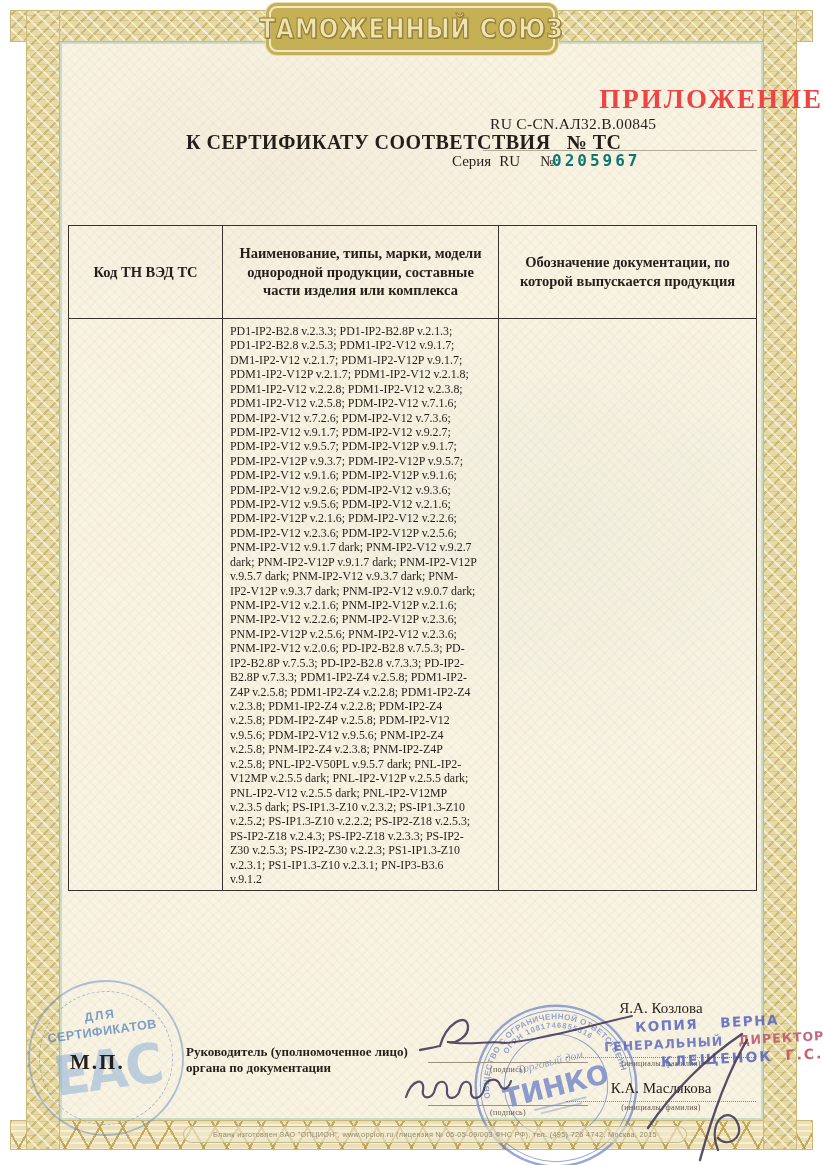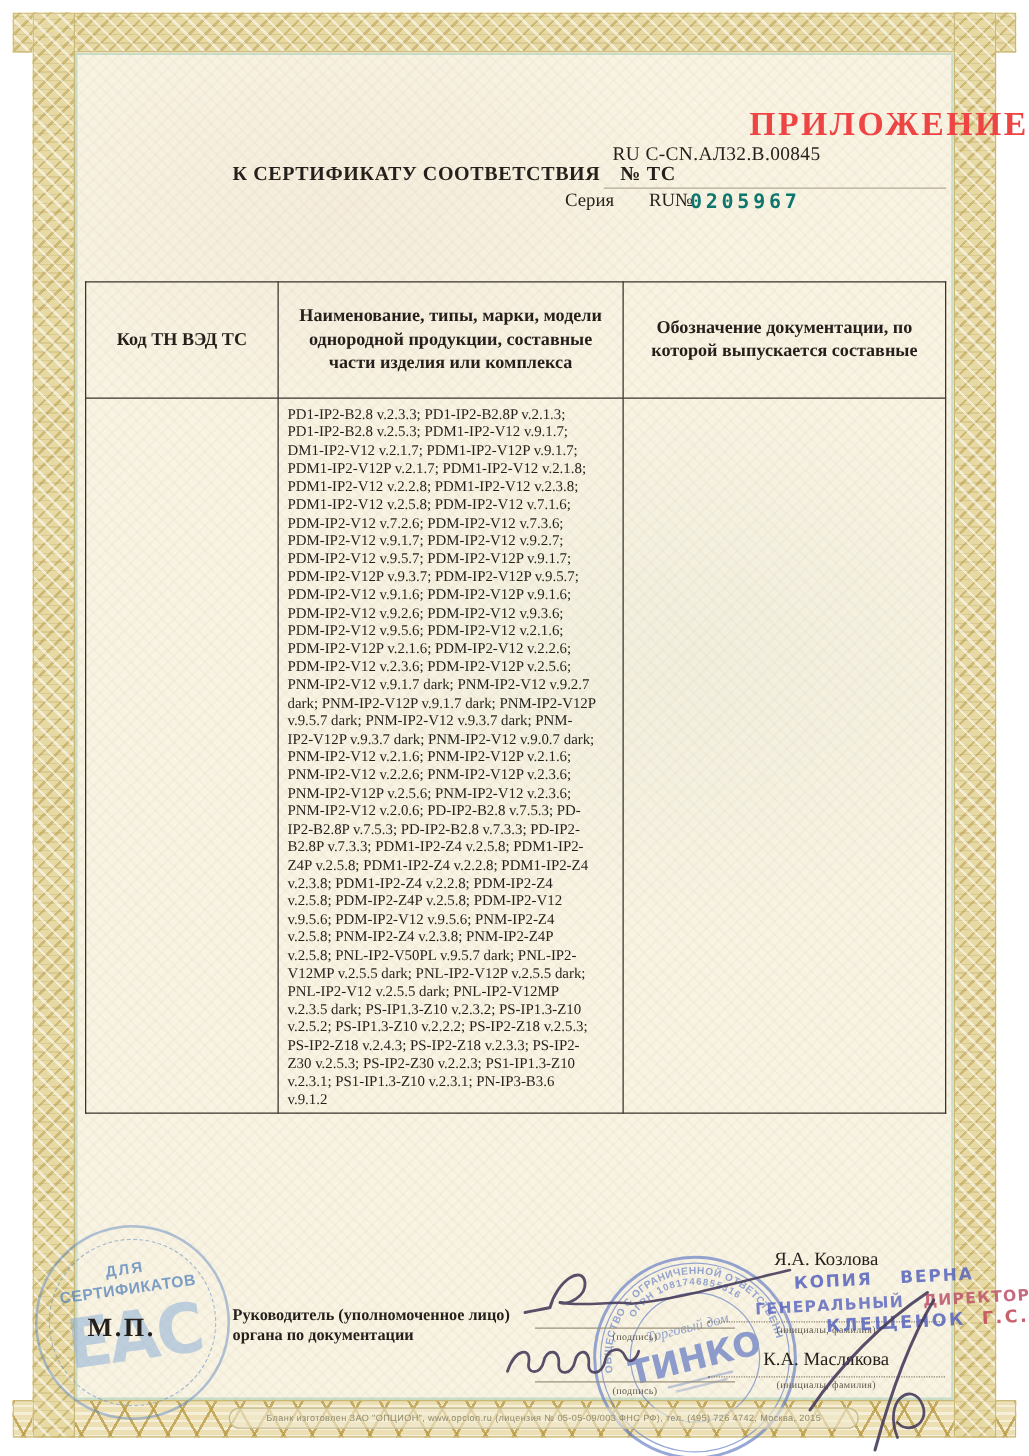--- a/index.html
+++ b/index.html
@@ -31,24 +31,24 @@
   
   .plaque{position:absolute;left:50%;top:6px;transform:translateX(-50%);width:282px;height:42px;
     background:#c6b055;border:2px solid #f2e8c8;border-radius:8px;z-index:5;
     box-shadow:0 0 0 3px #c6b055, 0 0 0 4px #e9dcae;display:flex;align-items:center;justify-content:center;}
   .plaque span{font-family:"DejaVu Sans",sans-serif;font-weight:bold;font-size:23px;letter-spacing:1px;
     color:#efe3b4;-webkit-text-stroke:1px #97823a;text-shadow:1px 1px 0 #97823a;white-space:nowrap;transform:scaleY(1.12);}
   
   .doc-title{position:absolute;left:0;top:84px;width:100%;text-align:right;font-weight:bold;
     font-size:27px;letter-spacing:2px;color:#ef4444;z-index:3;}
   .subtitle-row{position:absolute;left:186px;top:131px;display:flex;gap:16px;font-weight:bold;
-    font-size:16px;letter-spacing:.5px;z-index:3;white-space:nowrap;}
+    font-size:20px;letter-spacing:.5px;z-index:3;white-space:nowrap;}
   .cert-number{position:absolute;left:490px;top:115px;font-size:15.5px;letter-spacing:.3px;z-index:3;white-space:nowrap;}
   .cert-underline{position:absolute;left:483px;top:150px;width:274px;border-top:1px solid #b3ab97;z-index:3;}
-  .series-row{position:absolute;left:452px;top:153px;display:flex;gap:28px;font-size:15px;z-index:3;}
+  .series-row{position:absolute;left:452px;top:153px;display:flex;gap:8px;font-size:15px;z-index:3;}
   .series-no{position:absolute;left:540px;top:153px;font-size:15px;z-index:3;}
   .serial-red{position:absolute;left:552px;top:151px;font-family:"DejaVu Sans Mono",monospace;
     font-weight:bold;font-size:16px;letter-spacing:3px;color:#0f766e;z-index:3;}
   
   table.main{position:absolute;left:68px;top:225px;width:688px;border-collapse:collapse;table-layout:fixed;z-index:3;}
   table.main td{border:1px solid #38332c;vertical-align:top;}
   .th-cell{font-weight:bold;font-size:14.5px;line-height:1.3;text-align:center;padding:6px 12px;vertical-align:middle !important;}
   .code-cell{font-size:12.5px;padding:2px 2px 2px 6px;height:18px;vertical-align:middle !important;}
   .models-cell{font-size:11.9px;line-height:14.42px;padding:5px 2px 4px 7px;white-space:pre;overflow:hidden;height:553px;}
   
@@ -90,20 +90,23 @@
 <body>
 
 <div class="page">
 
   <div class="band top"></div>
   <div class="band bottom"></div>
   <div class="band left"></div>
   <div class="band right"></div>
   <div class="paper"></div>
 
+  <div class="plaque">
+    <span>ТАМОЖЕННЫЙ СОЮЗ</span>
+  </div>
 
   <div class="doc-title">ПРИЛОЖЕНИЕ</div>
   <div class="subtitle-row">
     <span>К СЕРТИФИКАТУ СООТВЕТСТВИЯ</span>
     <span>№ ТС</span>
   </div>
   <div class="cert-number">RU С-CN.АЛ32.В.00845</div>
   <div class="cert-underline"></div>
   <div class="series-row">
     <span>Серия</span>
@@ -115,21 +118,21 @@
   <table class="main">
     <colgroup>
         <col style="width:154px">
         <col style="width:276px">
         <col style="width:258px">
       </colgroup>
     <tbody>
         <tr>
       <td class="th-cell" style="height:80px">Код ТН ВЭД ТС</td>
       <td class="th-cell">Наименование, типы, марки, модели однородной продукции, составные части изделия или комплекса</td>
-      <td class="th-cell">Обозначение документации, по которой выпускается составные</td>
+      <td class="th-cell">Обозначение документации, по которой выпускается продукция</td>
     </tr>
     <tr>
       <td></td>
       <td class="models-cell">PD1-IP2-B2.8 v.2.3.3; PD1-IP2-B2.8P v.2.1.3;
 PD1-IP2-B2.8 v.2.5.3; PDM1-IP2-V12 v.9.1.7;
 DM1-IP2-V12 v.2.1.7; PDM1-IP2-V12P v.9.1.7;
 PDM1-IP2-V12P v.2.1.7; PDM1-IP2-V12 v.2.1.8;
 PDM1-IP2-V12 v.2.2.8; PDM1-IP2-V12 v.2.3.8;
 PDM1-IP2-V12 v.2.5.8; PDM-IP2-V12 v.7.1.6;
 PDM-IP2-V12 v.7.2.6; PDM-IP2-V12 v.7.3.6;

